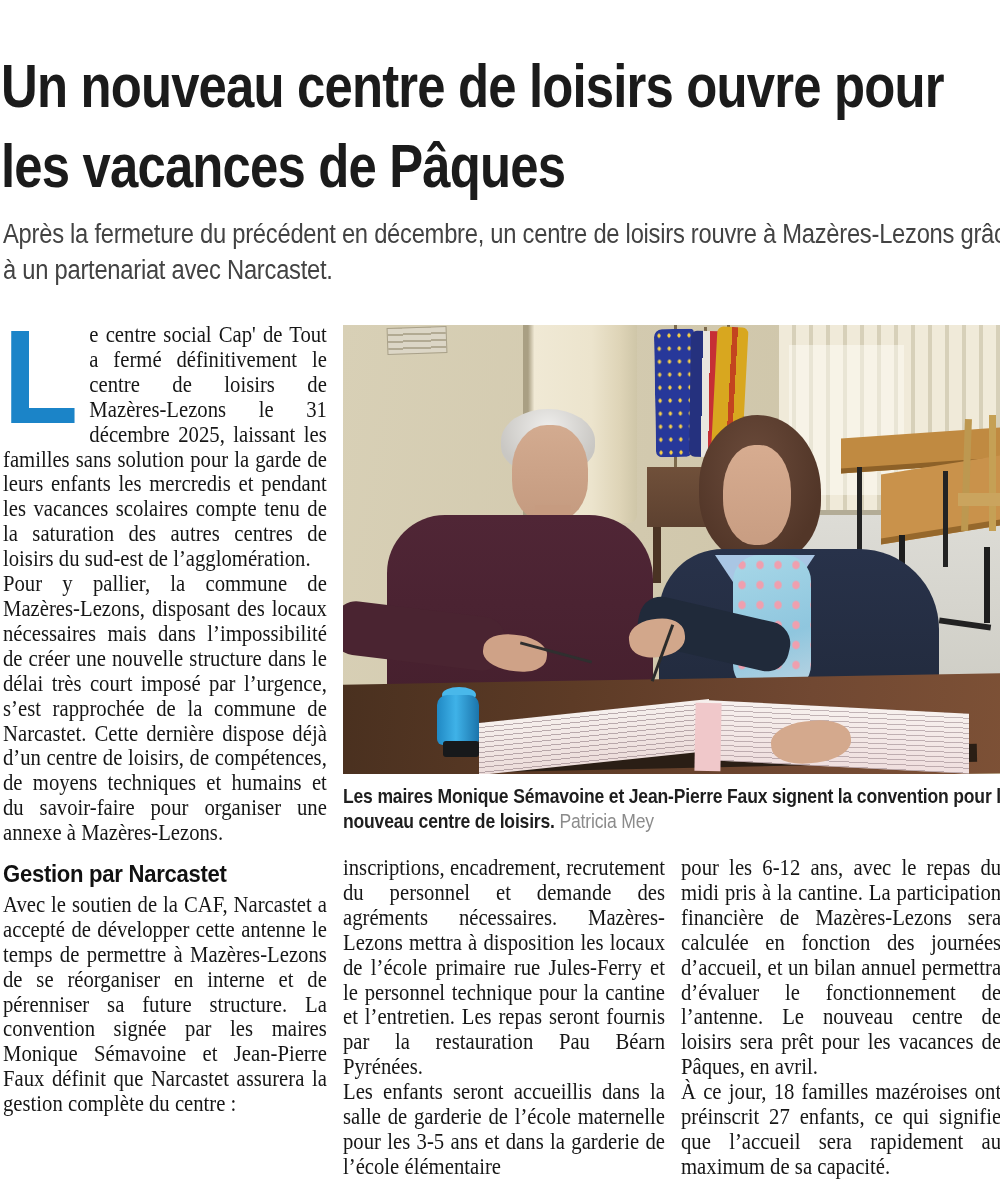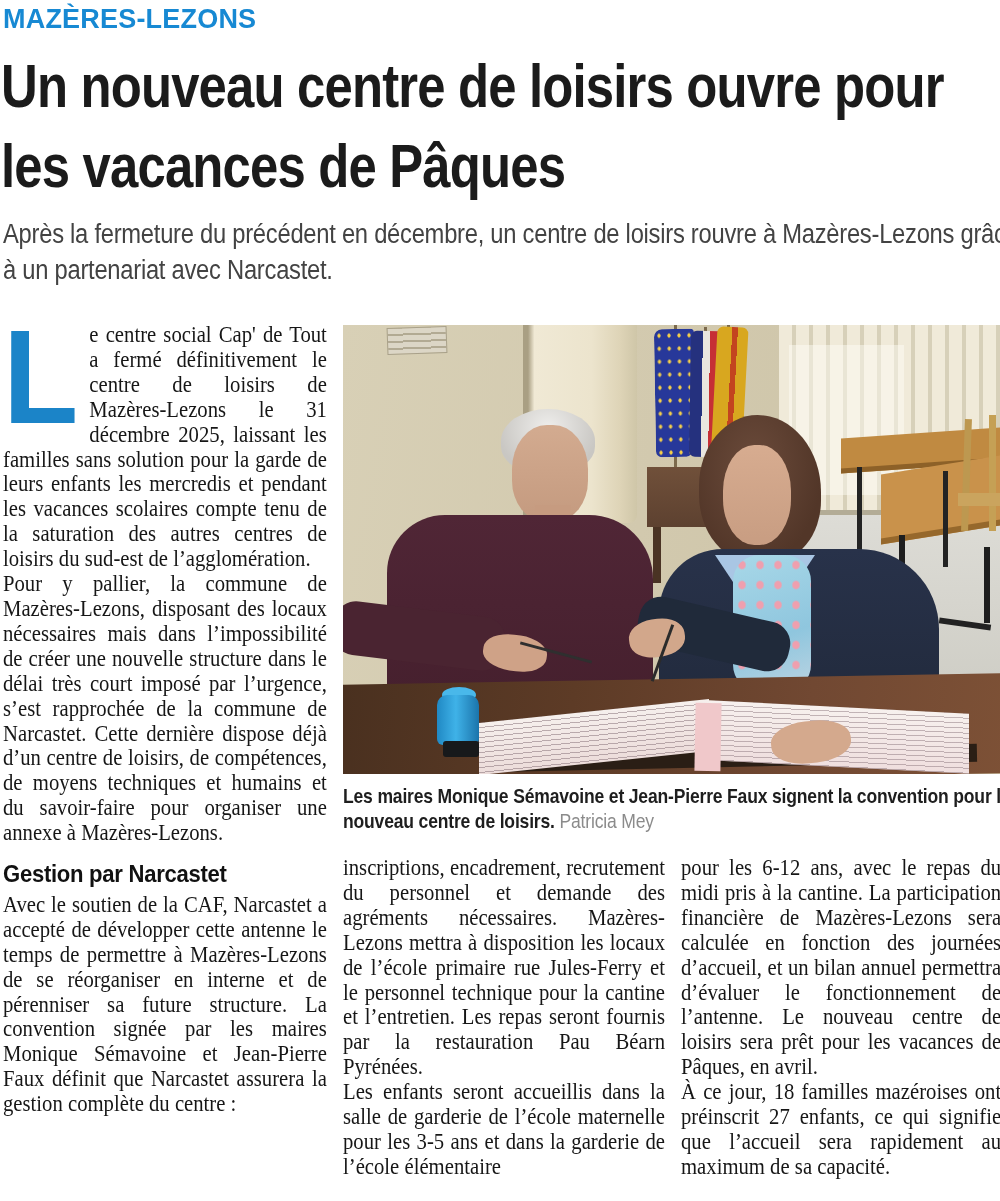--- a/index.html
+++ b/index.html
@@ -129,21 +129,20 @@
   .caption{position:absolute;left:343px;top:783px;width:788px;font-size:20.5px;line-height:25px;
            font-weight:bold;color:#1e1e1e;transform:scaleX(0.855);transform-origin:0 0;
            letter-spacing:-0.2px;}
   .credit{font-weight:normal;color:#8b8b8b;}
 </style>
 </head>
 <body>
 
 <div class="page">
 
-  <div class="kicker">MAZÈRES-LEZONS</div>
   <h1 class="headline" style="margin:0;">Un nouveau centre de loisirs ouvre pour les vacances de Pâques</h1>
   <div class="lede">Après la fermeture du précédent en décembre, un centre de loisirs rouvre à Mazères-Lezons grâce à un partenariat avec Narcastet.</div>
 
   <div class="photo">
     <div class="ph-vent"></div>
     <div class="ph-curtain"></div>
     <div class="ph-blinds"></div>
     <div class="ph-glow"></div>
     <div class="ph-junction"></div>
     <div class="ph-floor"></div>

